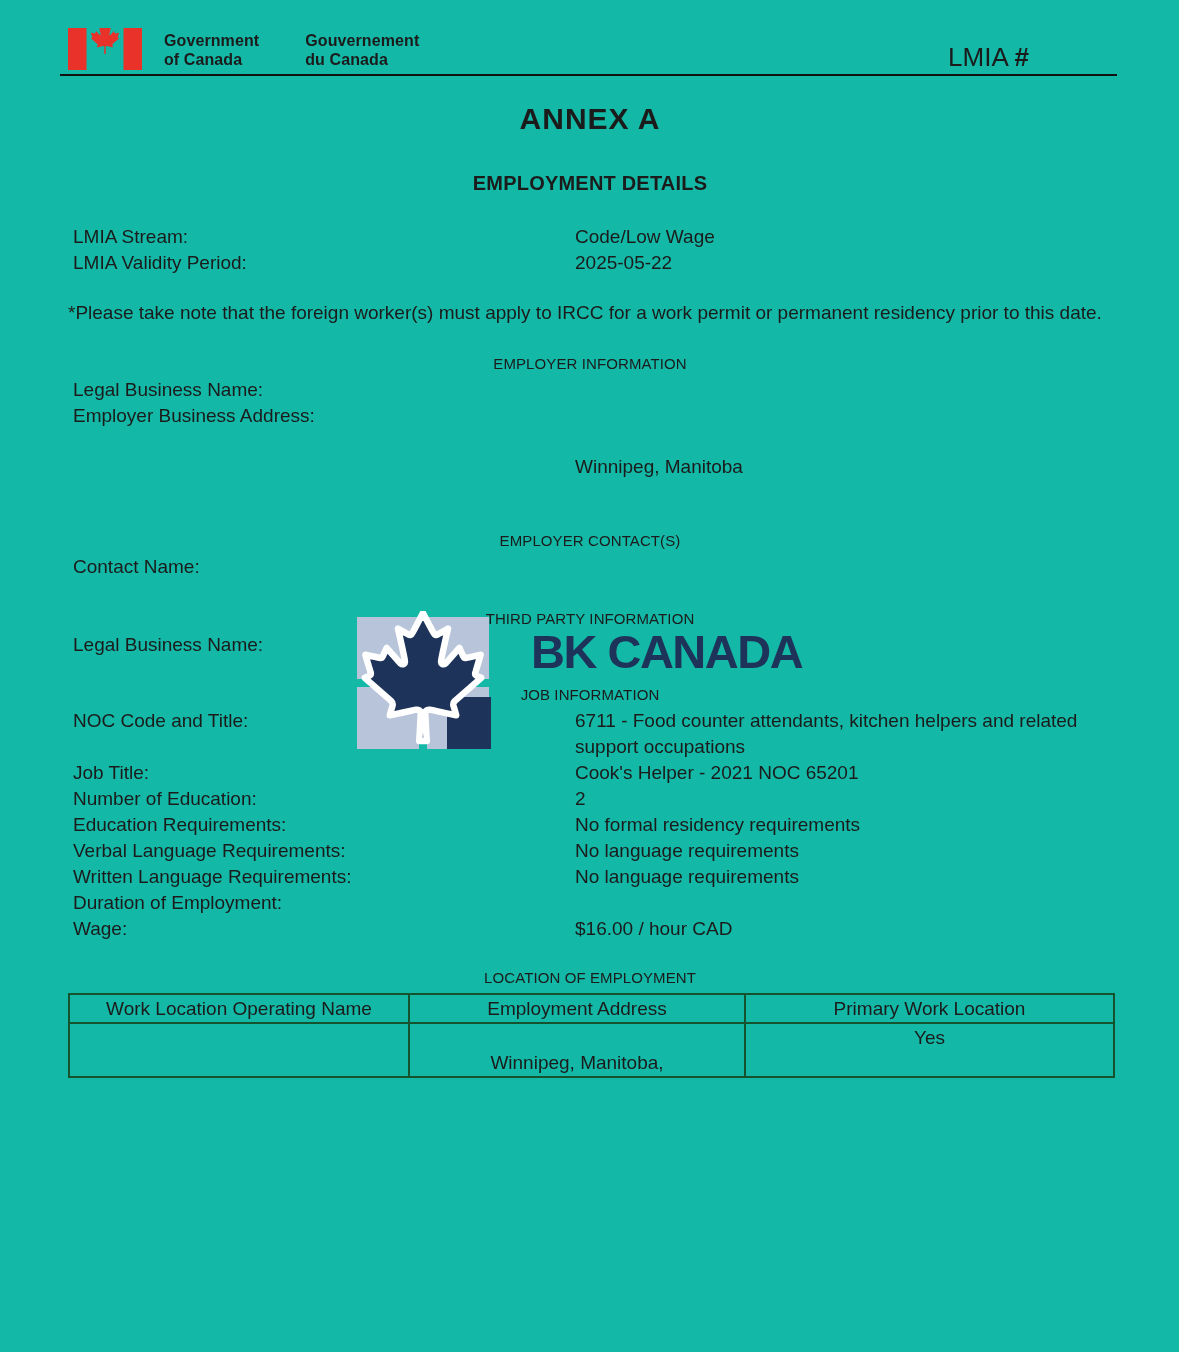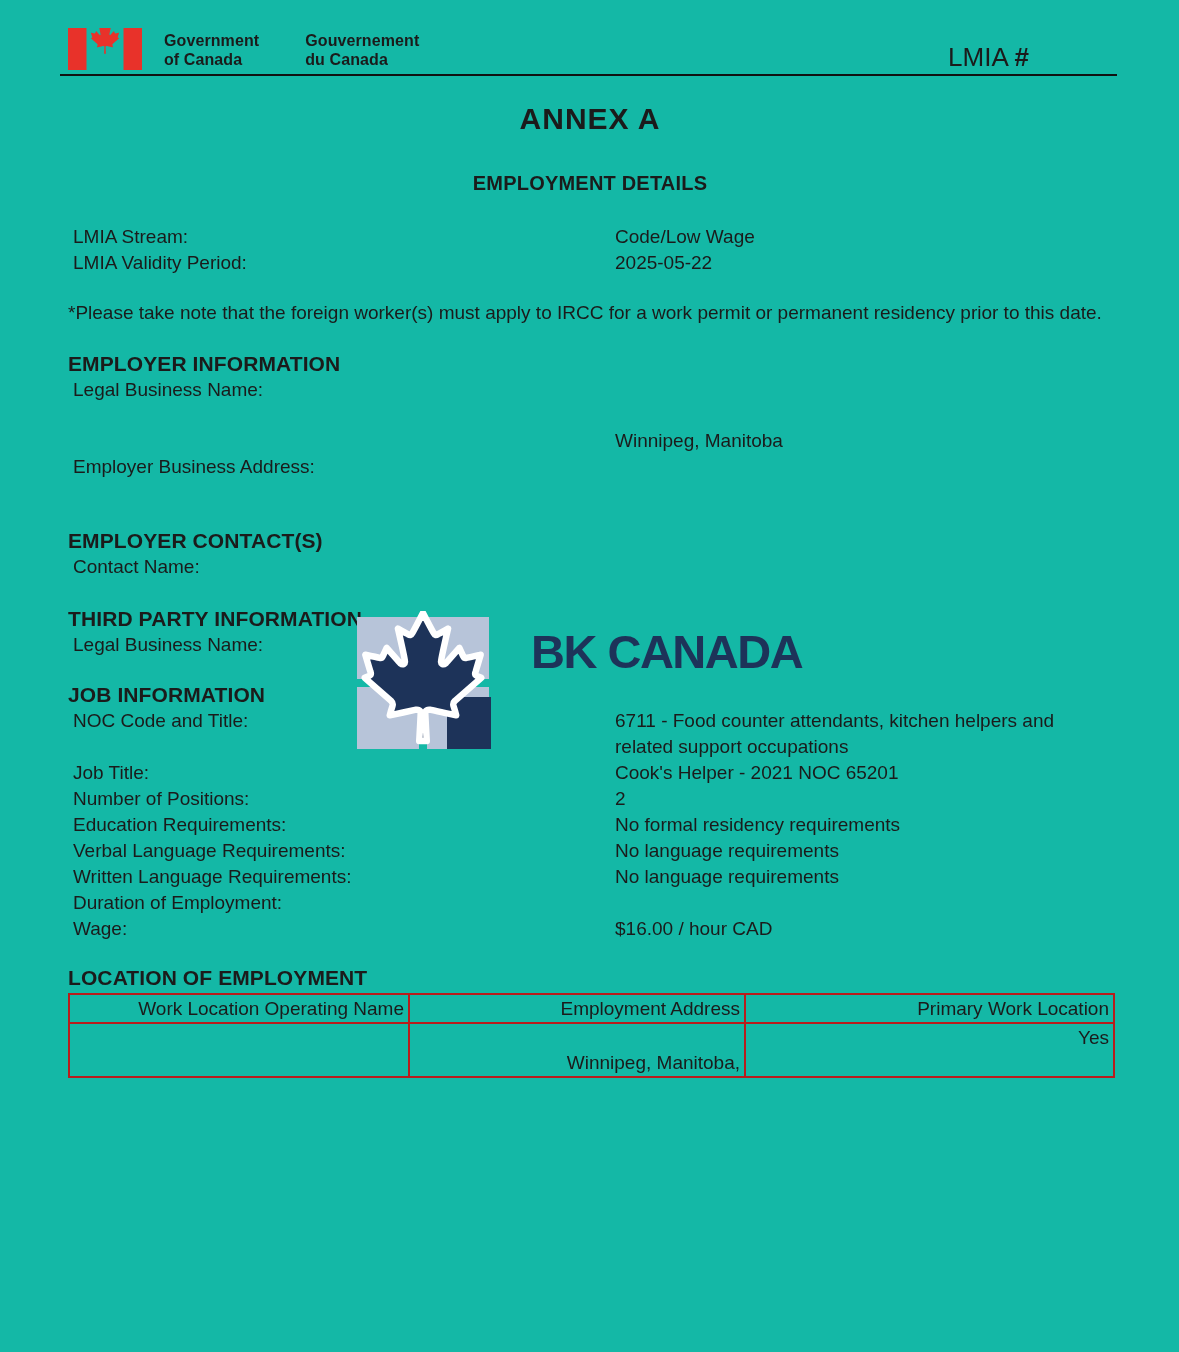--- a/index.html
+++ b/index.html
@@ -21,24 +21,24 @@
   .gov-sig { font-size:16px; font-weight:700; line-height:19px; letter-spacing:0.1px; }
   .lmia-top { margin-left:auto; margin-right:88px; margin-top:14px; font-size:26px; }
   .lmia-top b { font-weight:700; }
 
   
   .title  { margin-top:25px; text-align:center; font-size:30px; font-weight:700; letter-spacing:1px; }
   .subtitle { margin-top:36px; text-align:center; font-size:20px; font-weight:700; letter-spacing:0.2px; }
 
   
   .content { position:absolute; left:68px; right:67px; top:77px; }
-  .row { display:flex; line-height:26px; font-size:19px;gap:40px; }
+  .row { display:flex; line-height:26px; font-size:19px; }
   .row .lbl { width:507px; flex:0 0 auto; padding-left:5px; }
   .row .val { flex:1; }
-  .sec-h { font-size:21px; font-weight:700; line-height:26px; letter-spacing:0.1px; }
+  .sec-h { font-size:15px; font-weight:400; line-height:26px; letter-spacing:0.1px;text-align:center; }
   .note { font-size:19px; line-height:27px; max-width:1048px; }
 
   .mt-block1 { margin-top:29px; }   
   .mt-note   { margin-top:23px; }
   .mt-emp    { margin-top:25px; }
   .mt-city   { margin-top:25px; }
   .mt-contact{ margin-top:48px; }
   .mt-third  { margin-top:26px; }
   .mt-job    { margin-top:24px; }
   .mt-loc    { margin-top:23px; }
@@ -51,21 +51,21 @@
     font-weight:700; font-size:47px; line-height:51px;
     letter-spacing:-1.5px; white-space:nowrap;
   }
 
   
   table.loc {
     border-collapse:collapse; width:1045px; margin-top:2px;
     font-size:19px; table-layout:fixed;
   }
   table.loc th, table.loc td {
-    border:2px solid #b91c1c; font-weight:400; text-align:right;
+    border:2px solid #14532d; font-weight:400; text-align:center;
     vertical-align:top; padding:1px 4px; line-height:25px;
   }
   col.c1{width:340px;} col.c2{width:336px;} col.c3{width:369px;}
   td .cell-line{ min-height:25px; }
 </style>
 </head>
 <body>
 
 <div class="page">
 
@@ -100,28 +100,28 @@
       <span class="val">2025-05-22</span>
     </div>
 
     <div class="note mt-note">*Please take note that the foreign worker(s) must apply to IRCC for a work permit or permanent residency prior to this date.</div>
 
     <div class="sec-h mt-emp">EMPLOYER INFORMATION</div>
     <div class="row">
       <span class="lbl">Legal Business Name:</span>
       <span class="val"></span>
     </div>
+    <div class="row">
+      <span class="lbl">Employer Business Address:</span>
+      <span class="val"></span>
+    </div>
     <div class="row mt-city">
       <span class="lbl"></span>
       <span class="val">Winnipeg, Manitoba</span>
     </div>
-    <div class="row">
-      <span class="lbl">Employer Business Address:</span>
-      <span class="val"></span>
-    </div>
 
     <div class="sec-h mt-contact">EMPLOYER CONTACT(S)</div>
     <div class="row">
       <span class="lbl">Contact Name:</span>
       <span class="val"></span>
     </div>
 
     <div class="sec-h mt-third">THIRD PARTY INFORMATION</div>
     <div class="row">
       <span class="lbl">Legal Business Name:</span>
@@ -131,21 +131,21 @@
     <div class="sec-h mt-job">JOB INFORMATION</div>
     <div class="row">
       <span class="lbl">NOC Code and Title:</span>
       <span class="val">6711 - Food counter attendants, kitchen helpers and related support occupations</span>
     </div>
     <div class="row">
       <span class="lbl">Job Title:</span>
       <span class="val">Cook's Helper - 2021 NOC 65201</span>
     </div>
     <div class="row">
-      <span class="lbl">Number of Positions:</span>
+      <span class="lbl">Number of Education:</span>
       <span class="val">2</span>
     </div>
     <div class="row">
       <span class="lbl">Education Requirements:</span>
       <span class="val">No formal residency requirements</span>
     </div>
     <div class="row">
       <span class="lbl">Verbal Language Requirements:</span>
       <span class="val">No language requirements</span>
     </div>

